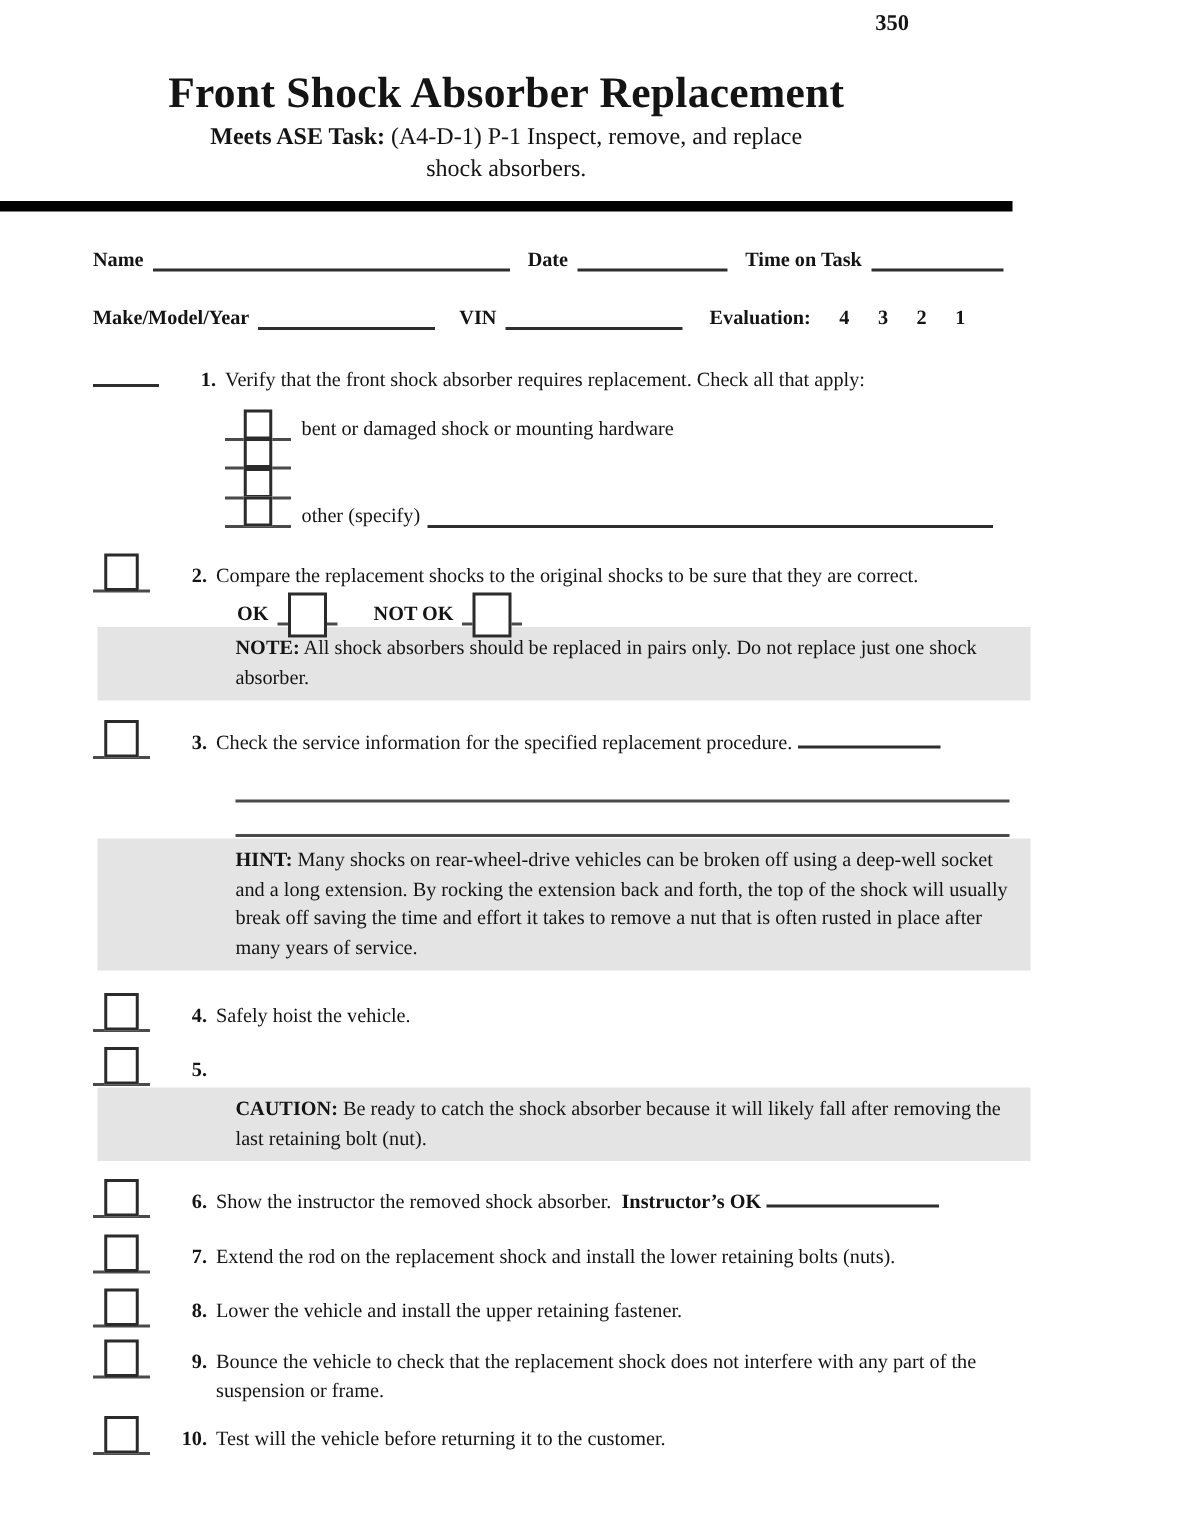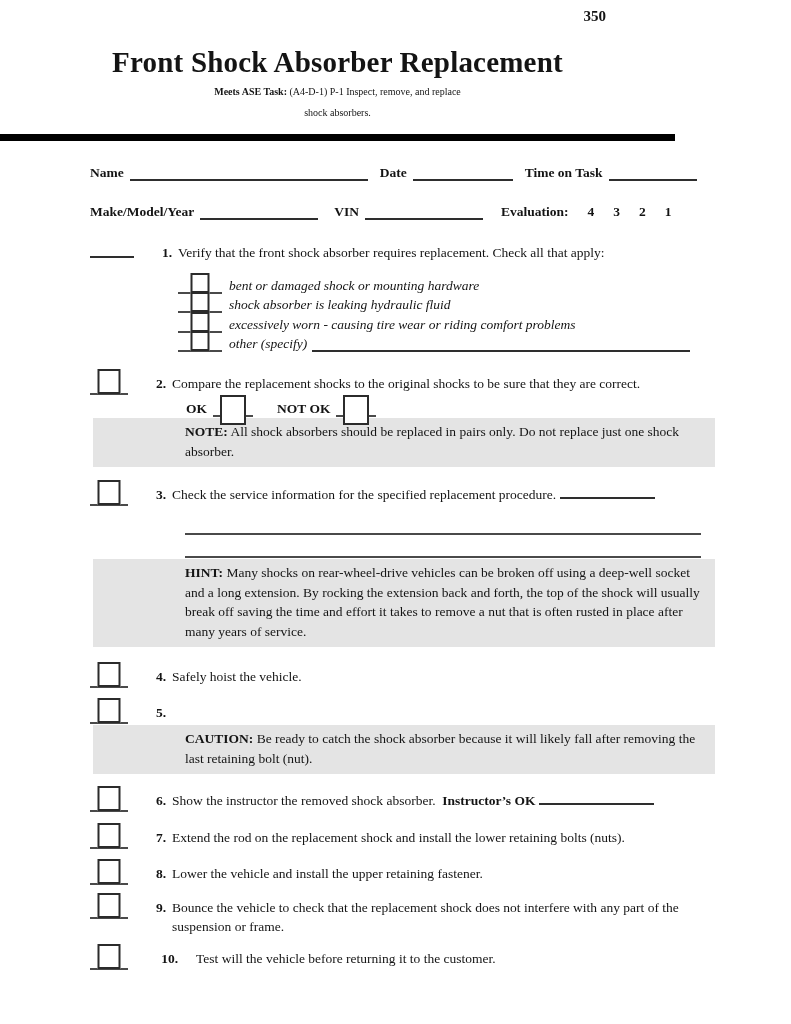--- a/index.html
+++ b/index.html
@@ -10,25 +10,25 @@
     font-size: 13.5px;
     color: #141414;
     overflow: hidden;
   }
   .page { position: relative; width: 675px; height: 1024px; }
 
   
   .page-number { position: absolute; top: 8px; right: 69px; font-weight: 700; font-size: 15px; }
   header { padding-top: 46px; text-align: center; }
   h1 { font-size: 29px; font-weight: 700; letter-spacing: 0.2px; }
-  .subtitle { font-size: 10px; margin-top: 4px; line-height: 17px; }
+  .subtitle { font-size: 16px; margin-top: 4px; line-height: 17px; }
   .rule { height: 7px; background: #000; margin-top: 13px; }
 
   
-  .content { margin-left: 90px; width: 628px; }
+  .content { margin-left: 62px; width: 628px; }
 
   
   .blank { display: inline-block; border-bottom: 2px solid #2e2e2e; height: 13px; flex: none; vertical-align: baseline; }
   .w238{width:238px} .w100{width:100px} .w88{width:88px} .w118{width:118px}
   .w95{width:95px} .w115{width:115px}
   .g12{margin-left:12px} .g16{margin-left:16px} .g18{margin-left:18px} .g6{margin-left:6px}
 
   
   .info-row { display: flex; align-items: flex-end; }
   .info-row .lbl { font-weight: 700; flex: none; }
@@ -47,21 +47,21 @@
   .cbx.okbox::after { width: 22px; height: 26px; bottom: -8px; }
 
   
   .item { display: flex; align-items: flex-start; line-height: 19px; }
   .item > .cbx { margin-top: -5px; }
   .item .num { flex: none; width: 26px; margin: 0 6px 0 12px; text-align: right; font-weight: 700; }
   .item .text { flex: 1; }
   .lead-blank { flex: none; width: 44px; height: 15px; border-bottom: 2px solid #2e2e2e; }
 
   
-  .options { margin-left: 88px; margin-top: 12px; font-style: italic; }
+  .options { margin-left: 88px; margin-top: 12px; }
   .opt { display: flex; align-items: flex-end; height: 19.5px; }
   .opt .olabel { margin-left: 7px; line-height: 17px; }
   .opt .blank.grow { flex: 1; margin-left: 5px; margin-right: 28px; height: 12px; }
 
   
   .ok-row { position: relative; z-index: 2; display: flex; align-items: flex-end; margin-left: 96px; height: 21px; margin-top: 1px; }
   .ok-row b { line-height: 17px; text-align: center; }
 
   
   .gray { background: #e4e4e4; margin-left: 3px; width: 622px; padding: 4px 6px 6px 92px; line-height: 19.5px; }
@@ -76,21 +76,21 @@
   .mt-item2 { margin-top: 22px; }
   .mt-item3 { margin-top: 18px; }
   .mt-line1 { margin-top: 13px; }
   .mt-line2 { margin-top: 7px; }
   .mt-item4 { margin-top: 20px; }
   .mt-item5 { margin-top: 15px; }
   .mt-item6 { margin-top: 17px; }
   .mt-item7 { margin-top: 16px; }
   .mt-item8 { margin-top: 15px; }
   .mt-item9 { margin-top: 13px; }
-  .mt-item10 { margin-top: 13px; gap: 12px; }
+  .mt-item10 { margin-top: 13px; }
 </style>
 </head>
 <body>
 
 <div class="page">
 
   <div class="page-number">350</div>
 
   <header>
     <h1>Front Shock Absorber Replacement</h1>
@@ -132,25 +132,23 @@
       <span class="text">Verify that the front shock absorber requires replacement.  Check all that apply:</span>
     </div>
 
     <div class="options">
       <div class="opt">
         <span class="cbx sm"></span>
         <span class="olabel">bent or damaged shock or mounting hardware</span>
       </div>
       <div class="opt">
         <span class="cbx sm"></span>
-        <span class="olabel">shock absorber is leaking hydraulic fluid</span>
-      </div>
-      <div class="opt">
-        <span class="cbx sm"></span>
-        <span class="olabel">excessively worn - causing tire wear or riding comfort problems</span>
+      </div>
+      <div class="opt">
+        <span class="cbx sm"></span>
       </div>
       <div class="opt">
         <span class="cbx sm"></span>
         <span class="olabel">other (specify)</span>
         <span class="blank grow"></span>
       </div>
     </div>
 
     <div class="item mt-item2">
       <span class="cbx"></span>

